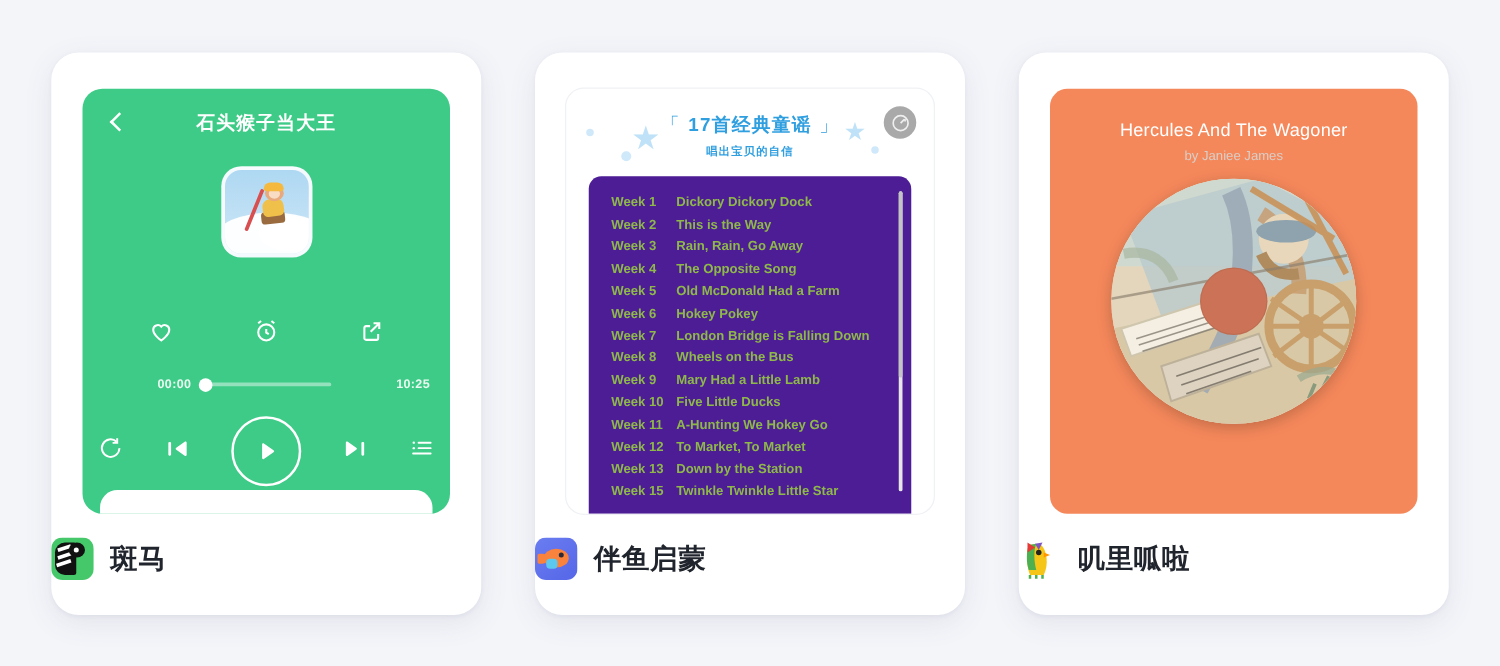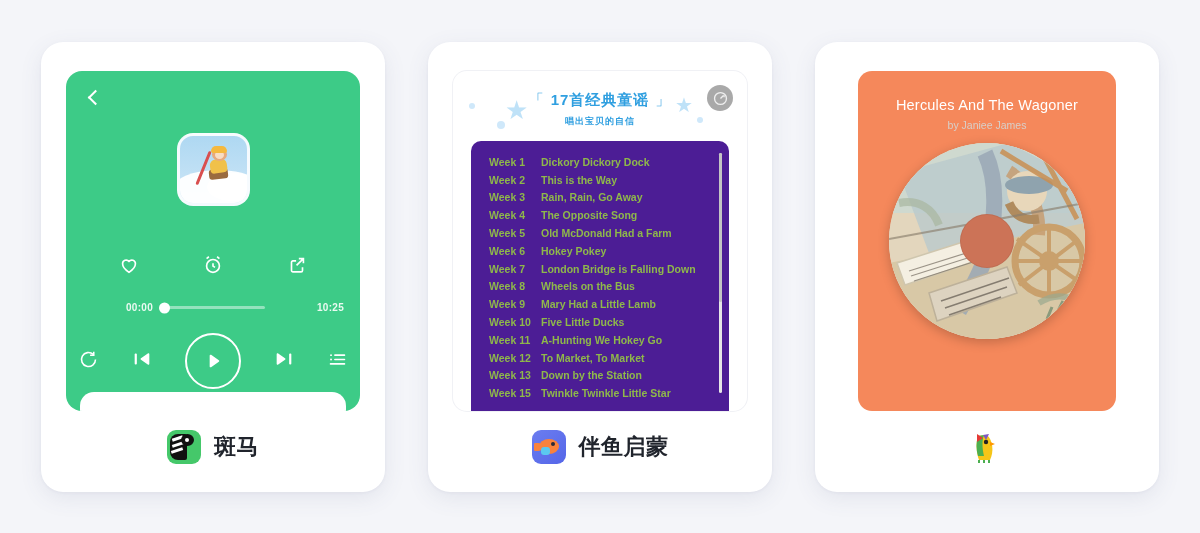--- a/index.html
+++ b/index.html
@@ -10,21 +10,21 @@
     overflow: hidden;
   }
   .stage { width: 1200px; height: 533px; display: flex; justify-content: center;
            align-items: flex-start; gap: 43px; padding-top: 42px; }
 
   .card { width: 344px; height: 450px; background: #ffffff; border-radius: 22px;
           box-shadow: 0 6px 22px rgba(80,90,130,.10), 0 1px 3px rgba(80,90,130,.06);
           display: flex; flex-direction: column; align-items: center;
           padding: 29px 25px 0; position: relative; }
   .app-row { position: absolute; left: 0; right: 0; bottom: 28px;
-             display: flex; align-items: center; justify-content: center; gap: 13px; }
+             display: flex; align-items: center; gap: 13px; }
   .app-icon { width: 34px; height: 34px; border-radius: 9px; position: relative;
               overflow: hidden; flex: none; }
   .app-name { font-size: 22px; font-weight: bold; color: #20242c; letter-spacing: .5px; }
 
   
   .player { width: 294px; height: 340px; background: #3dcb87; border-radius: 16px;
             position: relative; overflow: hidden; }
   .p-top { height: 54px; display: flex; align-items: center; position: relative; }
   .back-ico { position: absolute; left: 18px; width: 18px; height: 18px; }
   .back-ico::before { content:""; position:absolute; left:6px; top:3px; width:9px; height:9px;
@@ -82,21 +82,21 @@
              overflow:hidden; }
   .row { display:flex; padding: 0 0 0 18px; height: 17.8px; align-items:center; }
   .wk { width: 52px; font-size:10.5px; font-weight:bold; color:#8fb84a; flex:none; }
   .sg { font-size:10.5px; font-weight:bold; color:#8fb84a; }
   .sbar { position:absolute; right:7px; top:12px; bottom:18px; width:3px; background:#e6e6e6;
           border-radius:2px; }
   .sbar i { position:absolute; left:0; top:0; width:3px; height:62%; background:#c4c4c4;
             border-radius:2px; display:block; }
 
   
-  .vinyl-panel { width:258px; height:340px; background:#f5885b; border-radius:14px;
+  .vinyl-panel { width:294px; height:340px; background:#f5885b; border-radius:14px;
                  position:relative; overflow:hidden; }
   .v-title { text-align:center; color:#ffffff; font-size:14.5px; margin-top:26px;
              letter-spacing:.2px; }
   .v-by { text-align:center; color:#d8cfc9; font-size:10.5px; margin-top:6px; }
   .disc { position:absolute; left:50%; top:170px; width:196px; height:196px; border-radius:50%;
           transform: translate(-50%,-50%); background:#e8ddcb;
           box-shadow: 0 3px 12px rgba(0,0,0,.22); overflow:hidden; }
   .disc-art { position:absolute; inset:0; }
   .hole { position:absolute; left:50%; top:50%; width:54px; height:54px; border-radius:50%;
           background:#cc7357; transform:translate(-50%,-50%);
@@ -118,20 +118,21 @@
 </head>
 <body>
 
 <div class="stage">
 
   <div class="card">
     <div class="player">
 
       <div class="p-top">
         <div class="back-ico"></div>
+        <div class="p-title">石头猴子当大王</div>
       </div>
 
       <div class="art-wrap">
         <div class="art">
           <div class="cloud"></div>
           <div class="cloud2"></div>
           <div class="monkey">
             <div class="mk-staff"></div>
             <div class="mk-skirt"></div>
             <div class="mk-body"></div>
@@ -376,16 +377,17 @@
             <path d="M8 6 C6 12 6 22 9 30 L20 30 C24 22 23 10 17 5 Z" fill="#f5c518"></path>
             <path d="M8 6 C6 12 6 20 8 26 L14 26 C12 18 12 10 14 5 Z" fill="#4caf50"></path>
             <path d="M7 4 L13 8 L7 12 Z" fill="#e53935"></path>
             <path d="M13 5 L19 4 L16 10 Z" fill="#7e57c2"></path>
             <circle cx="16" cy="12" r="2.2" fill="#222"></circle>
             <path d="M20 12 L25 14 L20 16 Z" fill="#ff9800"></path>
             <path d="M9 30 l0 3 M14 30 l0 3 M19 30 l0 3" stroke="#4caf50" stroke-width="2"></path>
           </svg>
         </div>
       </div>
+      <div class="app-name">叽里呱啦</div>
     </div>
   </div>
 
 </div>
 
 </body></html>

